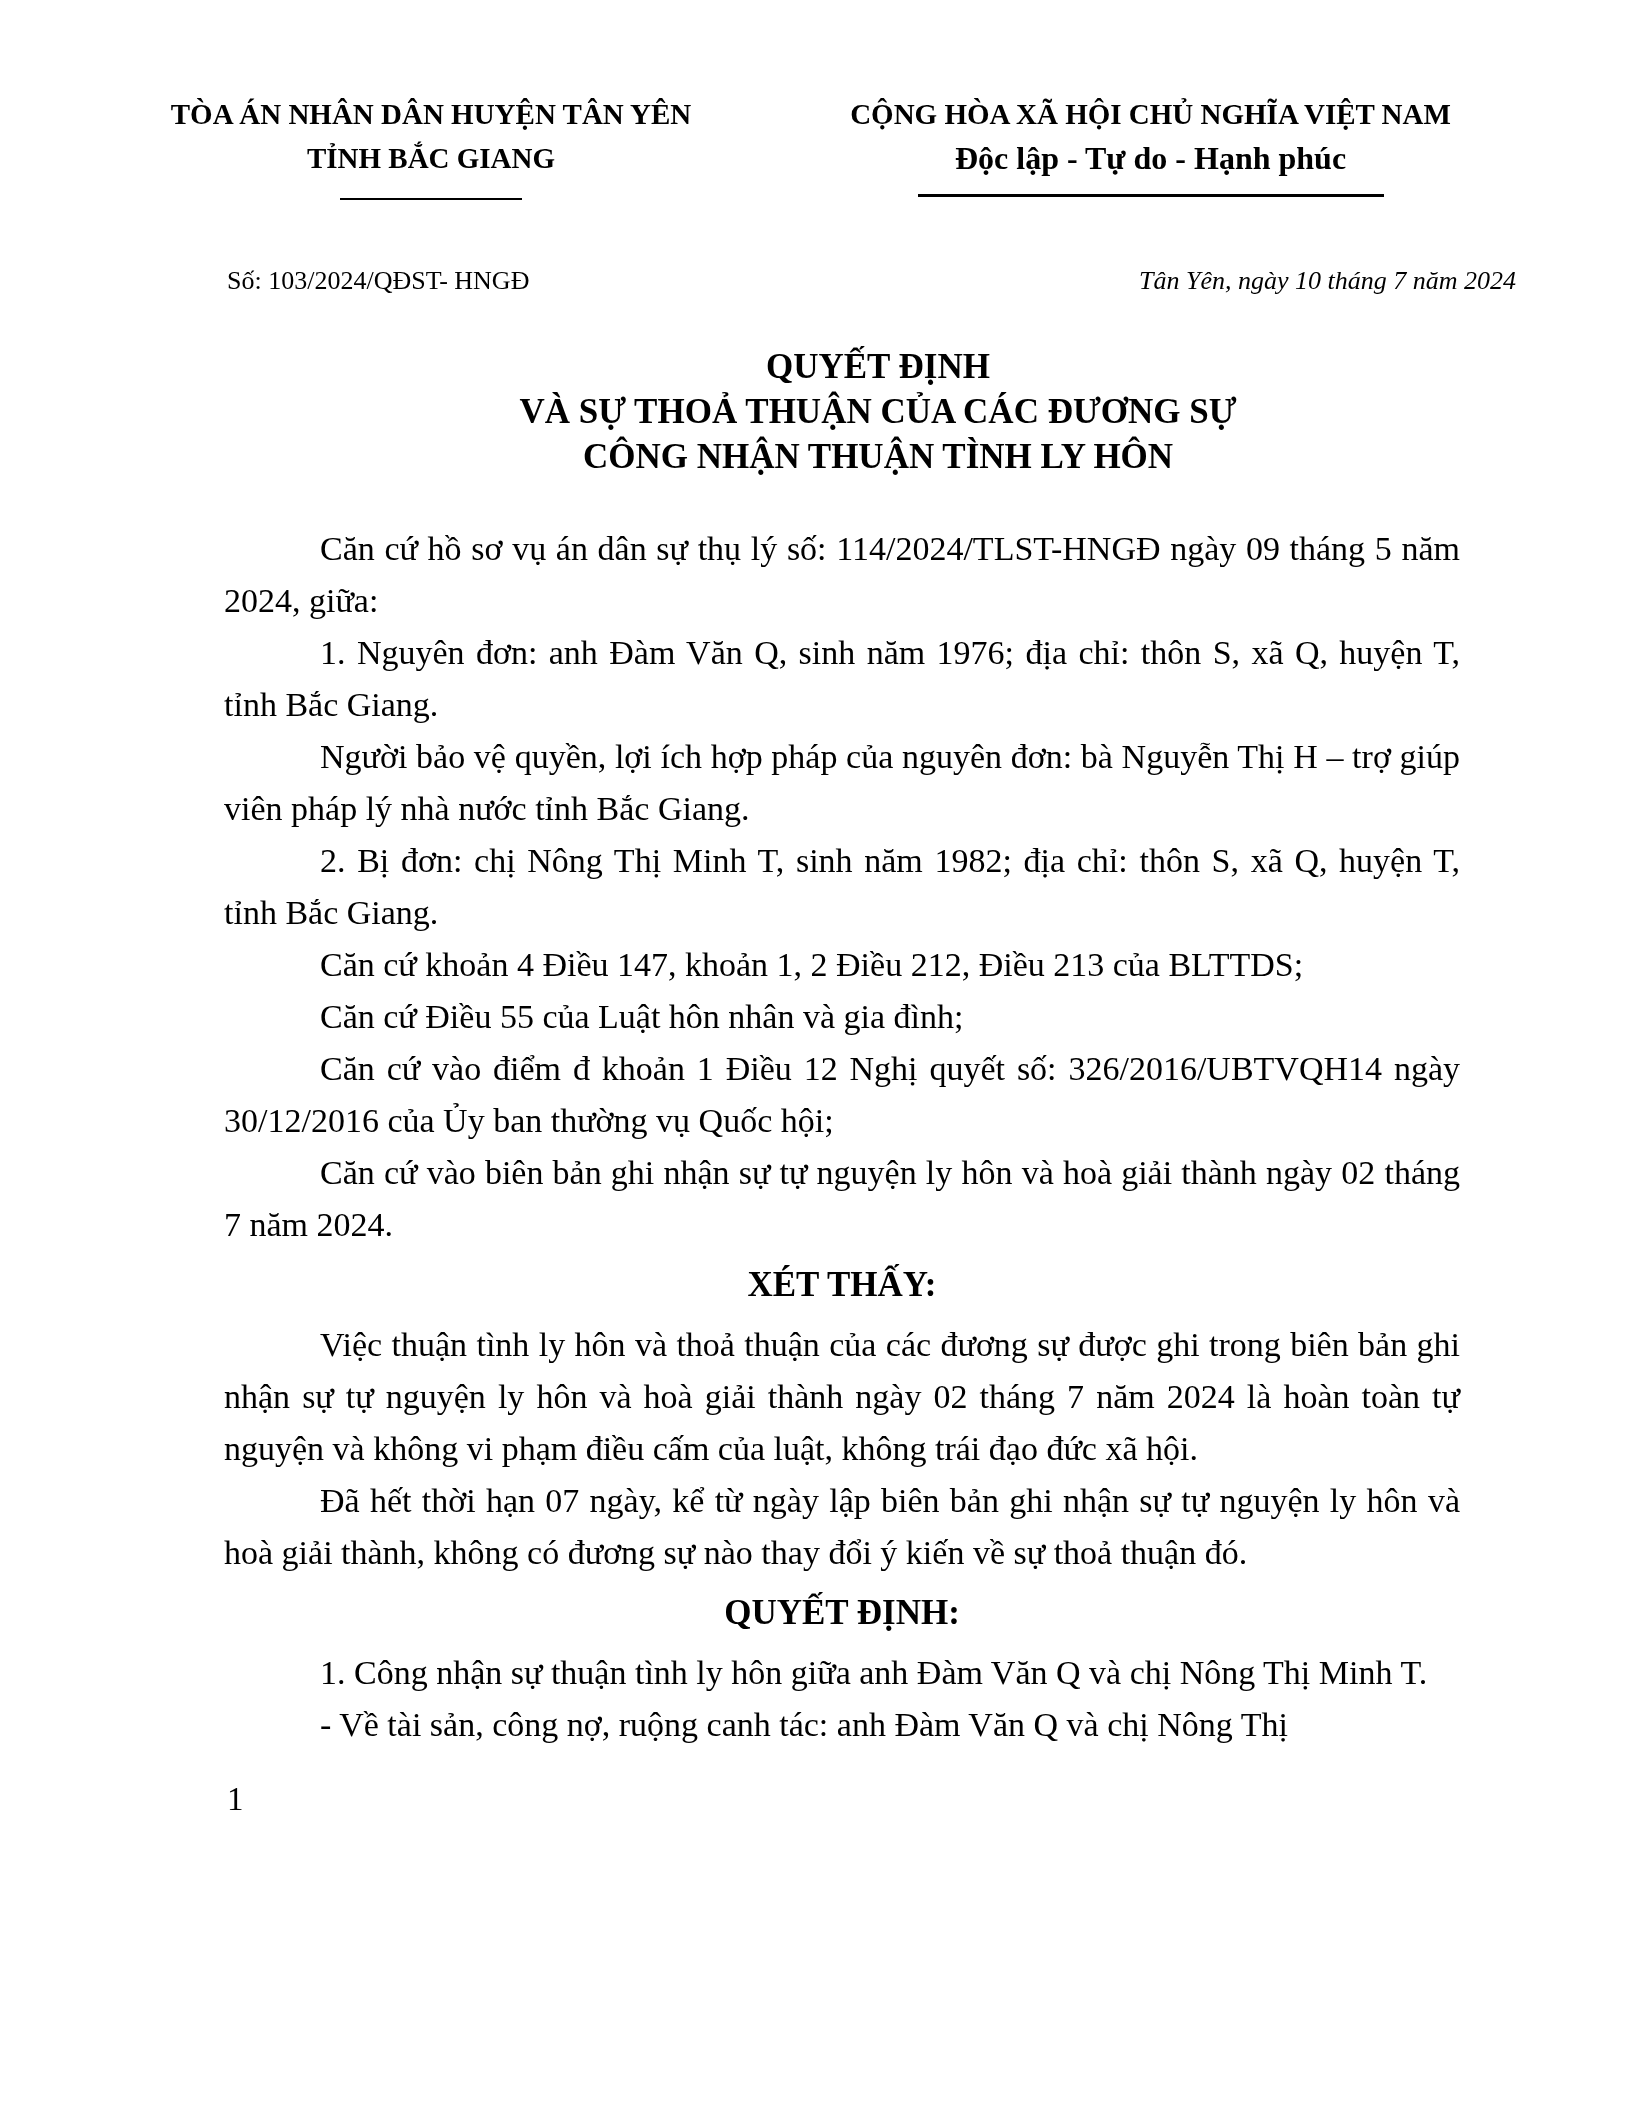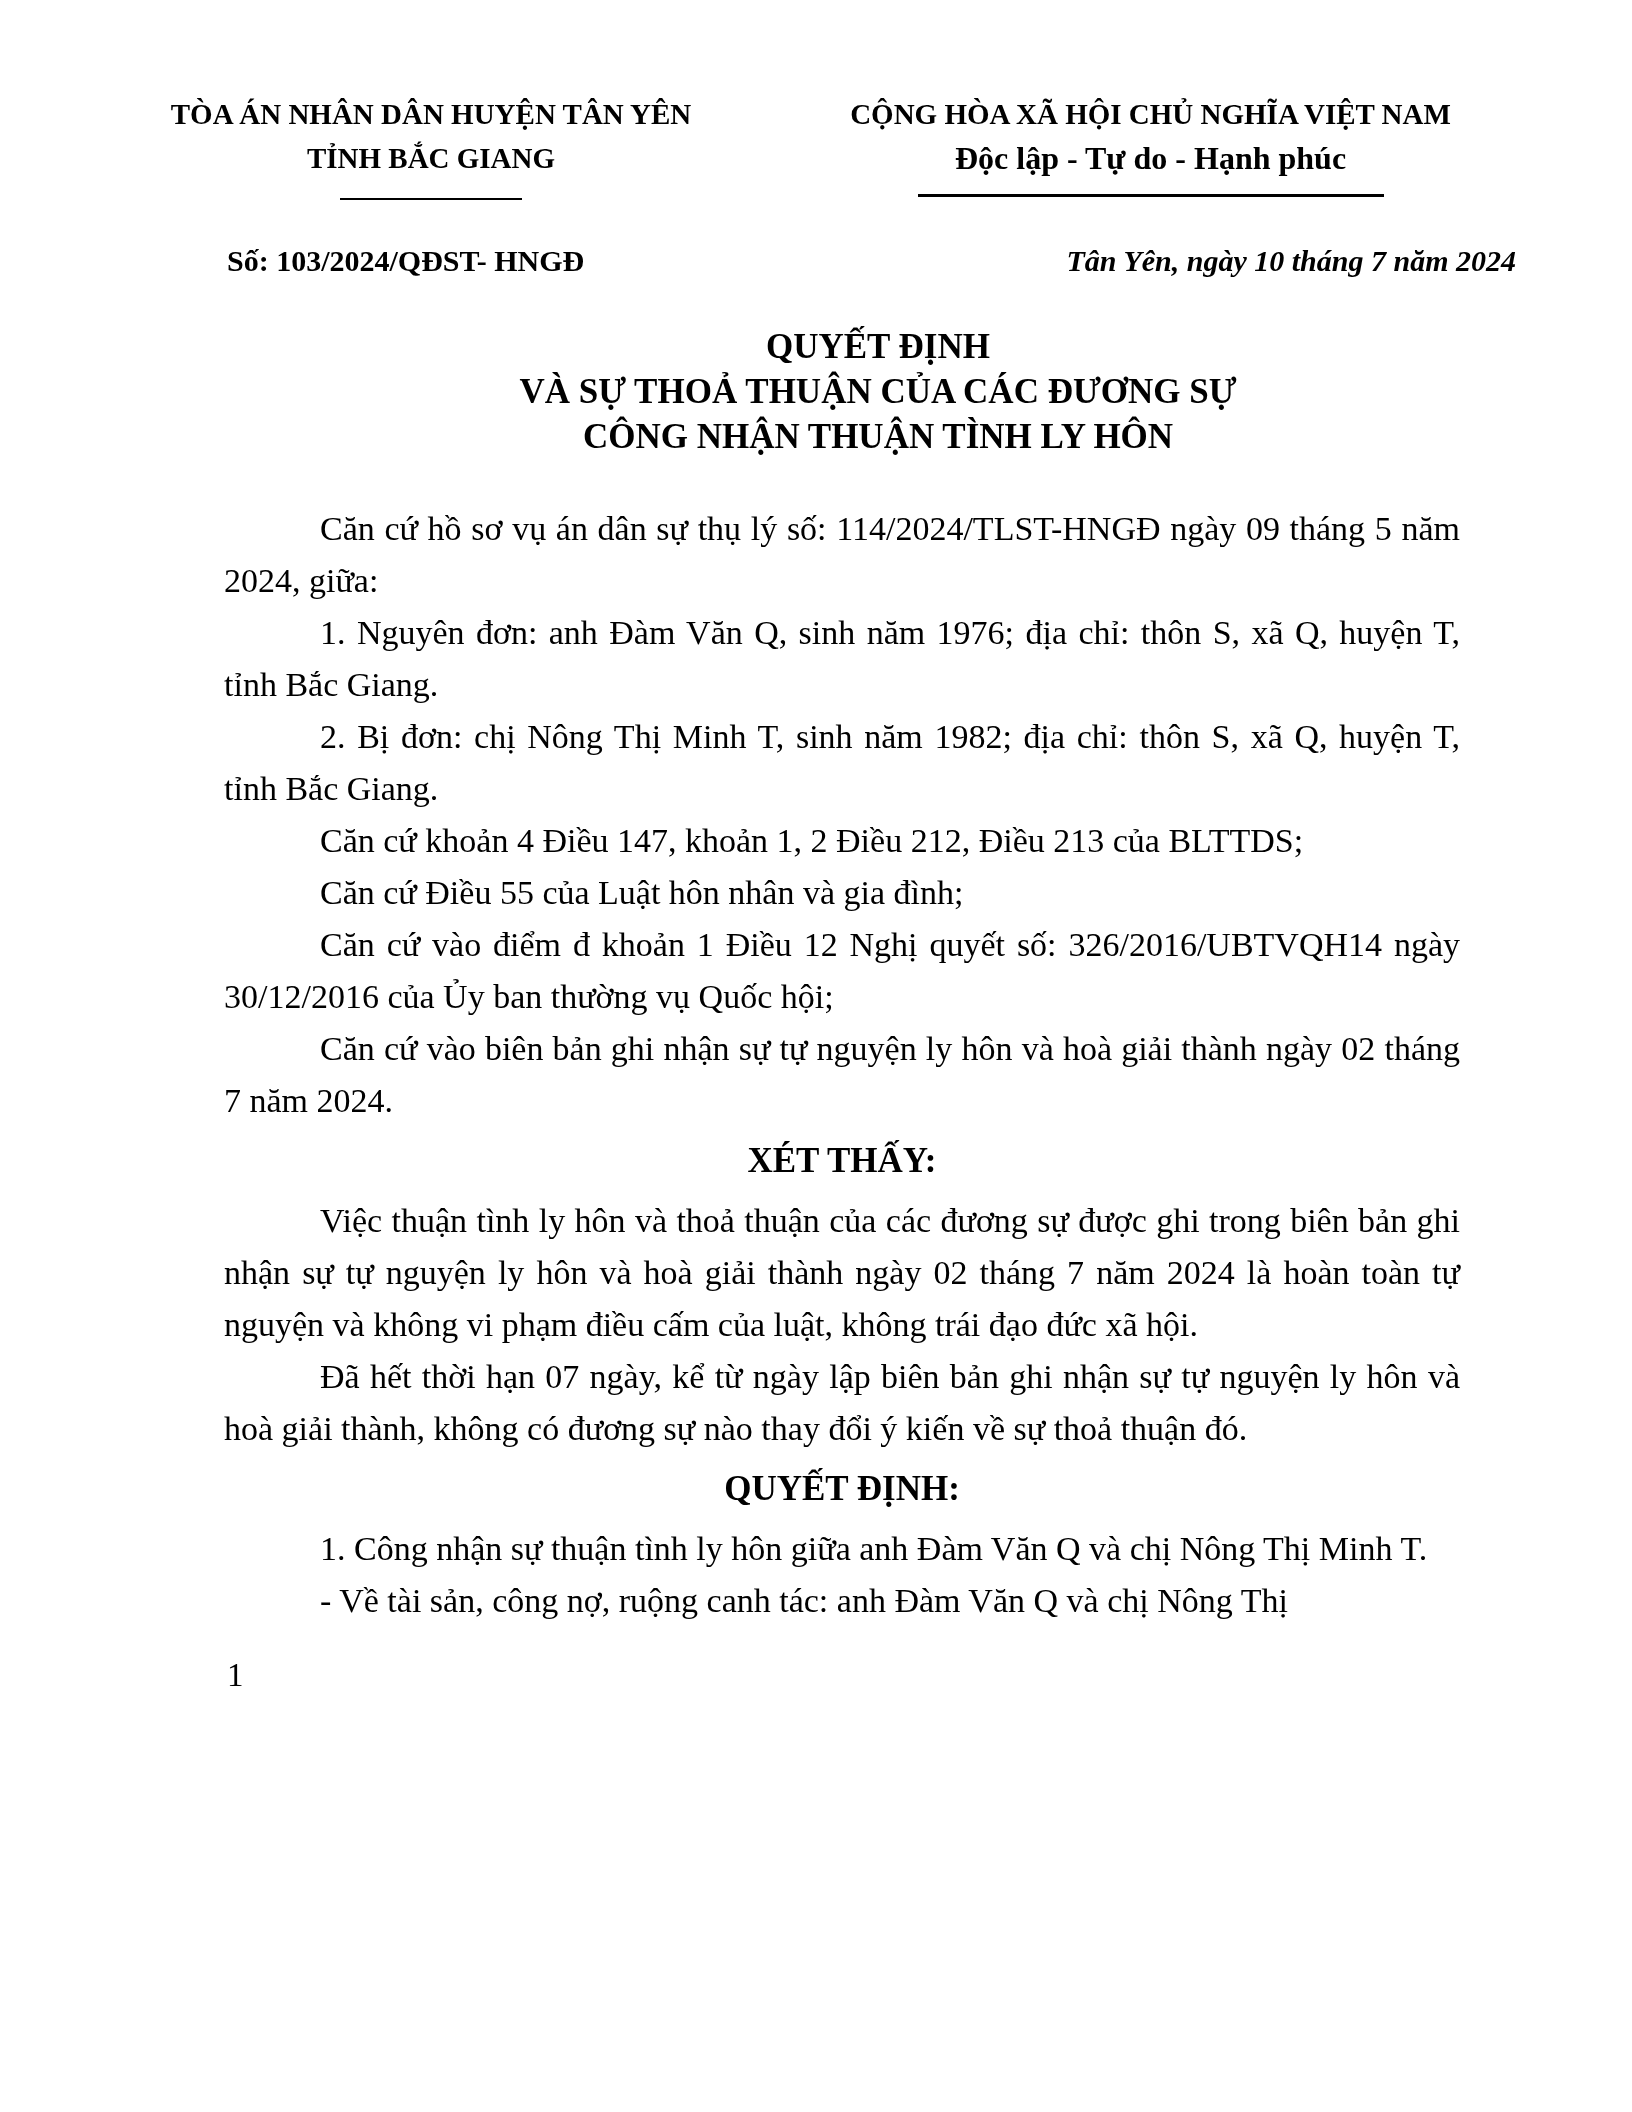--- a/index.html
+++ b/index.html
@@ -48,25 +48,24 @@
   .rule {
     height: 0;
     border-top: 3px solid #000;
     margin: 14px auto 0 auto;
   }
   .rule-left  { width: 182px; border-top-width: 2px; margin-top: 18px; }
   .rule-right { width: 466px; }
   
   .meta-row {
     position: relative;
-    margin-top: 38px;
+    margin-top: 58px;
     height: 46px;
-    font-size: 30px;
+    font-size: 26px;
     line-height: 46px;
-    font-weight: bold;
   }
   .doc-number {
     position: absolute;
     left: 227px;
     top: 0;
     white-space: nowrap;
   }
   .place-date {
     position: absolute;
     right: 116px;
@@ -137,20 +136,21 @@
 
   <div class="title-block">
     <div>QUYẾT ĐỊNH</div>
     <div>VÀ SỰ THOẢ THUẬN CỦA CÁC ĐƯƠNG SỰ</div>
     <div>CÔNG NHẬN THUẬN TÌNH LY HÔN</div>
   </div>
 
   <div class="doc-body">
     <p>Căn cứ hồ sơ vụ án dân sự thụ lý số: 114/2024/TLST-HNGĐ ngày 09 tháng 5 năm 2024, giữa:</p>
     <p>1. Nguyên đơn: anh Đàm Văn Q, sinh năm 1976; địa chỉ: thôn S, xã Q, huyện T, tỉnh Bắc Giang.</p>
+    <p>Người bảo vệ quyền, lợi ích hợp pháp của nguyên đơn: bà Nguyễn Thị H – trợ giúp viên pháp lý nhà nước tỉnh Bắc Giang.</p>
     <p>2. Bị đơn: chị Nông Thị Minh T, sinh năm 1982; địa chỉ: thôn S, xã Q, huyện T, tỉnh Bắc Giang.</p>
     <p>Căn cứ khoản 4 Điều 147, khoản 1, 2 Điều 212, Điều 213 của BLTTDS;</p>
     <p>Căn cứ Điều 55 của Luật hôn nhân và gia đình;</p>
     <p>Căn cứ vào điểm đ khoản 1 Điều 12 Nghị quyết số: 326/2016/UBTVQH14 ngày 30/12/2016 của Ủy ban thường vụ Quốc hội;</p>
     <p>Căn cứ vào biên bản ghi nhận sự tự nguyện ly hôn và hoà giải thành ngày 02 tháng 7 năm 2024.</p>
 
     <h3 class="section-heading">XÉT THẤY:</h3>
     <p>Việc thuận tình ly hôn và thoả thuận của các đương sự được ghi trong biên bản ghi nhận sự tự nguyện ly hôn và hoà giải thành ngày 02 tháng 7 năm 2024 là hoàn toàn tự nguyện và không vi phạm điều cấm của luật, không trái đạo đức xã hội.</p>
     <p>Đã hết thời hạn 07 ngày, kể từ ngày lập biên bản ghi nhận sự tự nguyện ly hôn và hoà giải thành, không có đương sự nào thay đổi ý kiến về sự thoả thuận đó.</p>
 

